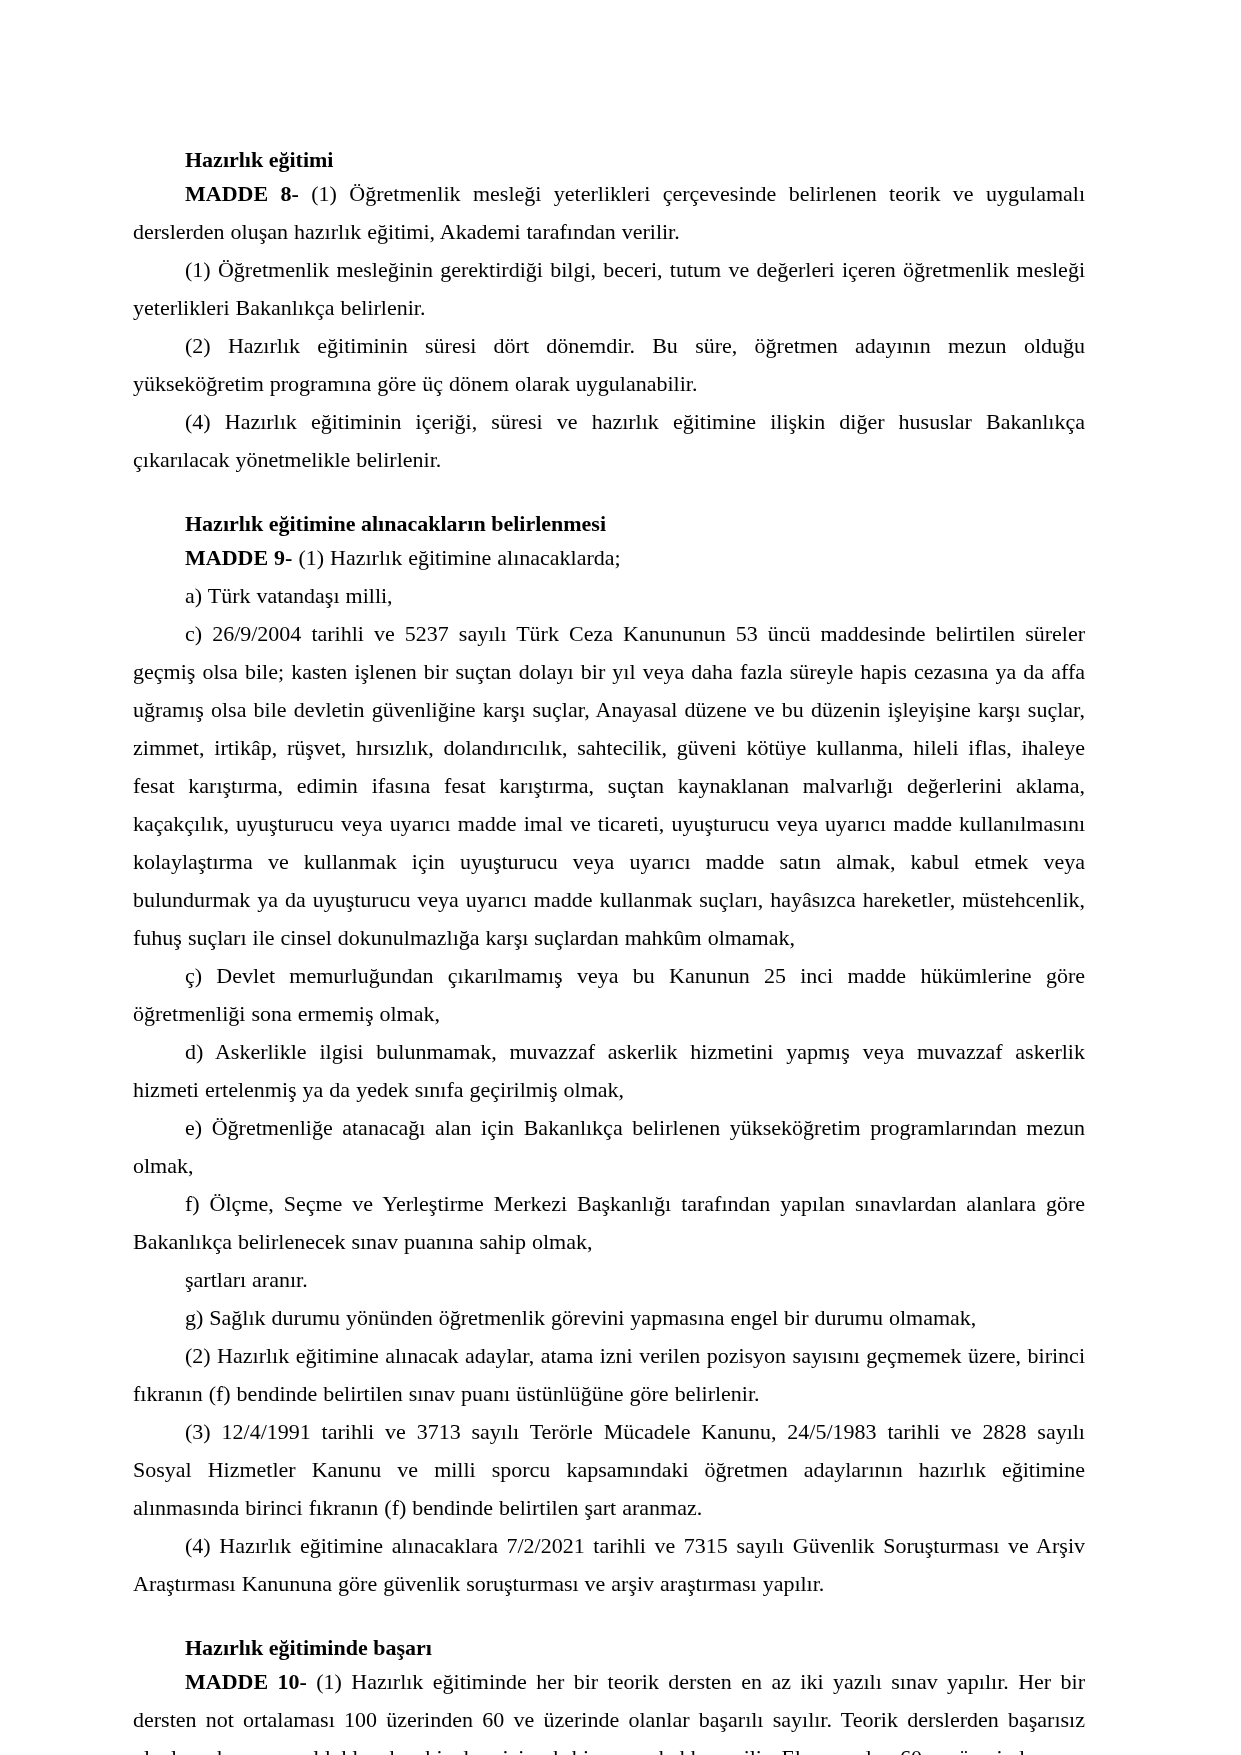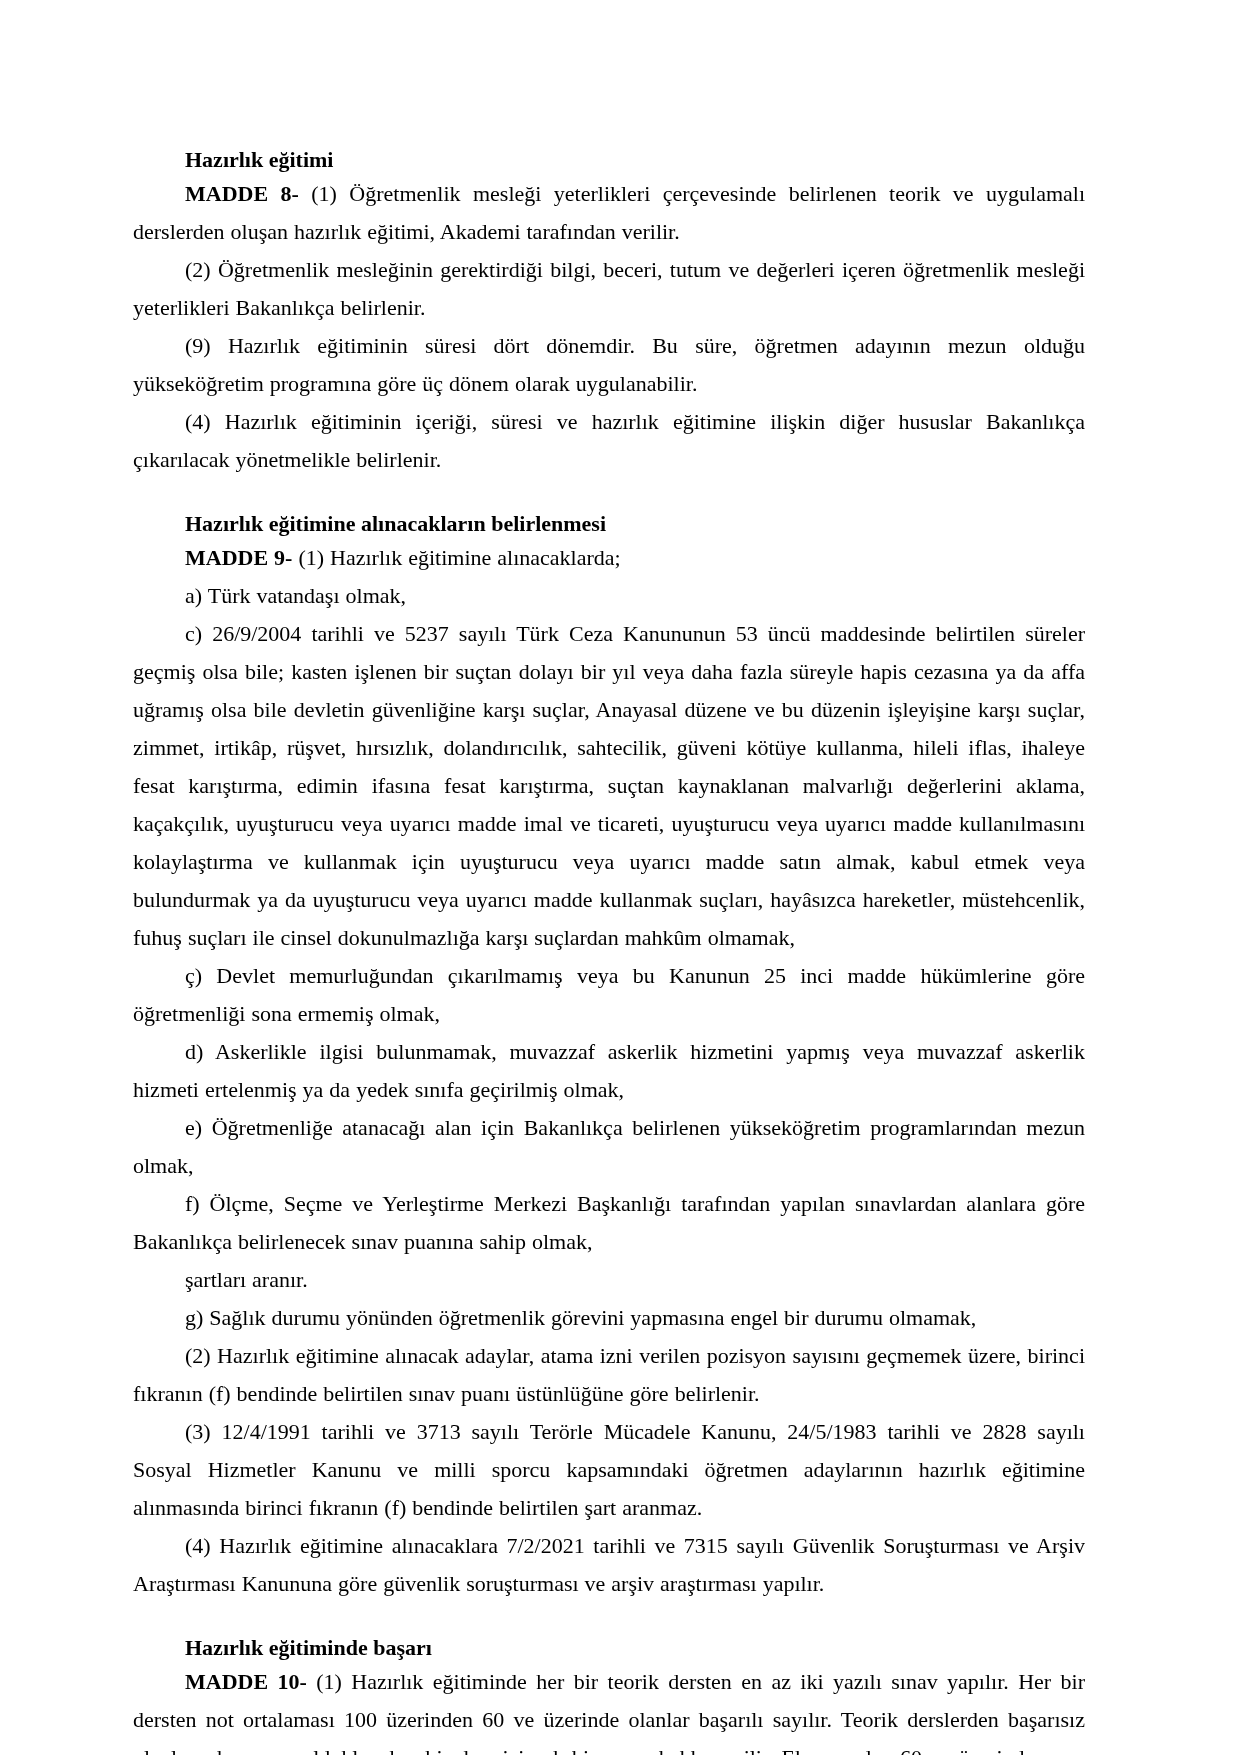--- a/index.html
+++ b/index.html
@@ -51,29 +51,29 @@
   }
 </style>
 </head>
 <body>
 
 <div class="content">
 
   <div class="section">
     <h2 class="heading">Hazırlık eğitimi</h2>
     <p class="para"><b>MADDE 8-</b><span> (1) Öğretmenlik mesleği yeterlikleri çerçevesinde belirlenen teorik ve uygulamalı derslerden oluşan hazırlık eğitimi, Akademi tarafından verilir.</span></p>
-    <p class="para"><span>(2) Öğretmenlik mesleğinin gerektirdiği bilgi, beceri, tutum ve değerleri içeren öğretmenlik mesleği yeterlikleri Bakanlıkça belirlenir.</span></p>
-    <p class="para"><span>(9) Hazırlık eğitiminin süresi dört dönemdir. Bu süre, öğretmen adayının mezun olduğu yükseköğretim programına göre üç dönem olarak uygulanabilir.</span></p>
+    <p class="para"><span>(1) Öğretmenlik mesleğinin gerektirdiği bilgi, beceri, tutum ve değerleri içeren öğretmenlik mesleği yeterlikleri Bakanlıkça belirlenir.</span></p>
+    <p class="para"><span>(2) Hazırlık eğitiminin süresi dört dönemdir. Bu süre, öğretmen adayının mezun olduğu yükseköğretim programına göre üç dönem olarak uygulanabilir.</span></p>
     <p class="para"><span>(4) Hazırlık eğitiminin içeriği, süresi ve hazırlık eğitimine ilişkin diğer hususlar Bakanlıkça çıkarılacak yönetmelikle belirlenir.</span></p>
   </div>
 
   <div class="section">
     <h2 class="heading">Hazırlık eğitimine alınacakların belirlenmesi</h2>
     <p class="para"><b>MADDE 9-</b><span> (1) Hazırlık eğitimine alınacaklarda;</span></p>
-    <p class="para"><span>a) Türk vatandaşı olmak,</span></p>
+    <p class="para"><span>a) Türk vatandaşı milli,</span></p>
     <p class="para"><span>c) 26/9/2004 tarihli ve 5237 sayılı Türk Ceza Kanununun 53 üncü maddesinde belirtilen süreler geçmiş olsa bile; kasten işlenen bir suçtan dolayı bir yıl veya daha fazla süreyle hapis cezasına ya da affa uğramış olsa bile devletin güvenliğine karşı suçlar, Anayasal düzene ve bu düzenin işleyişine karşı suçlar, zimmet, irtikâp, rüşvet, hırsızlık, dolandırıcılık, sahtecilik, güveni kötüye kullanma, hileli iflas, ihaleye fesat karıştırma, edimin ifasına fesat karıştırma, suçtan kaynaklanan malvarlığı değerlerini aklama, kaçakçılık, uyuşturucu veya uyarıcı madde imal ve ticareti, uyuşturucu veya uyarıcı madde kullanılmasını kolaylaştırma ve kullanmak için uyuşturucu veya uyarıcı madde satın almak, kabul etmek veya bulundurmak ya da uyuşturucu veya uyarıcı madde kullanmak suçları, hayâsızca hareketler, müstehcenlik, fuhuş suçları ile cinsel dokunulmazlığa karşı suçlardan mahkûm olmamak,</span></p>
     <p class="para"><span>ç) Devlet memurluğundan çıkarılmamış veya bu Kanunun 25 inci madde hükümlerine göre öğretmenliği sona ermemiş olmak,</span></p>
     <p class="para"><span>d) Askerlikle ilgisi bulunmamak, muvazzaf askerlik hizmetini yapmış veya muvazzaf askerlik hizmeti ertelenmiş ya da yedek sınıfa geçirilmiş olmak,</span></p>
     <p class="para"><span>e) Öğretmenliğe atanacağı alan için Bakanlıkça belirlenen yükseköğretim programlarından mezun olmak,</span></p>
     <p class="para"><span>f) Ölçme, Seçme ve Yerleştirme Merkezi Başkanlığı tarafından yapılan sınavlardan alanlara göre Bakanlıkça belirlenecek sınav puanına sahip olmak,</span></p>
     <p class="para"><span>şartları aranır.</span></p>
     <p class="para"><span>g) Sağlık durumu yönünden öğretmenlik görevini yapmasına engel bir durumu olmamak,</span></p>
     <p class="para"><span>(2) Hazırlık eğitimine alınacak adaylar, atama izni verilen pozisyon sayısını geçmemek üzere, birinci fıkranın (f) bendinde belirtilen sınav puanı üstünlüğüne göre belirlenir.</span></p>
     <p class="para"><span>(3) 12/4/1991 tarihli ve 3713 sayılı Terörle Mücadele Kanunu, 24/5/1983 tarihli ve 2828 sayılı Sosyal Hizmetler Kanunu ve milli sporcu kapsamındaki öğretmen adaylarının hazırlık eğitimine alınmasında birinci fıkranın (f) bendinde belirtilen şart aranmaz.</span></p>
     <p class="para"><span>(4) Hazırlık eğitimine alınacaklara 7/2/2021 tarihli ve 7315 sayılı Güvenlik Soruşturması ve Arşiv Araştırması Kanununa göre güvenlik soruşturması ve arşiv araştırması yapılır.</span></p>

